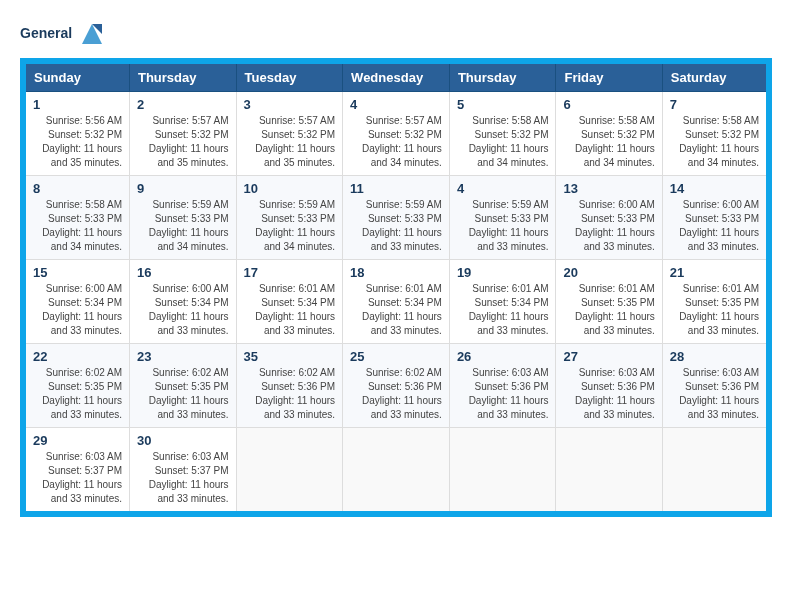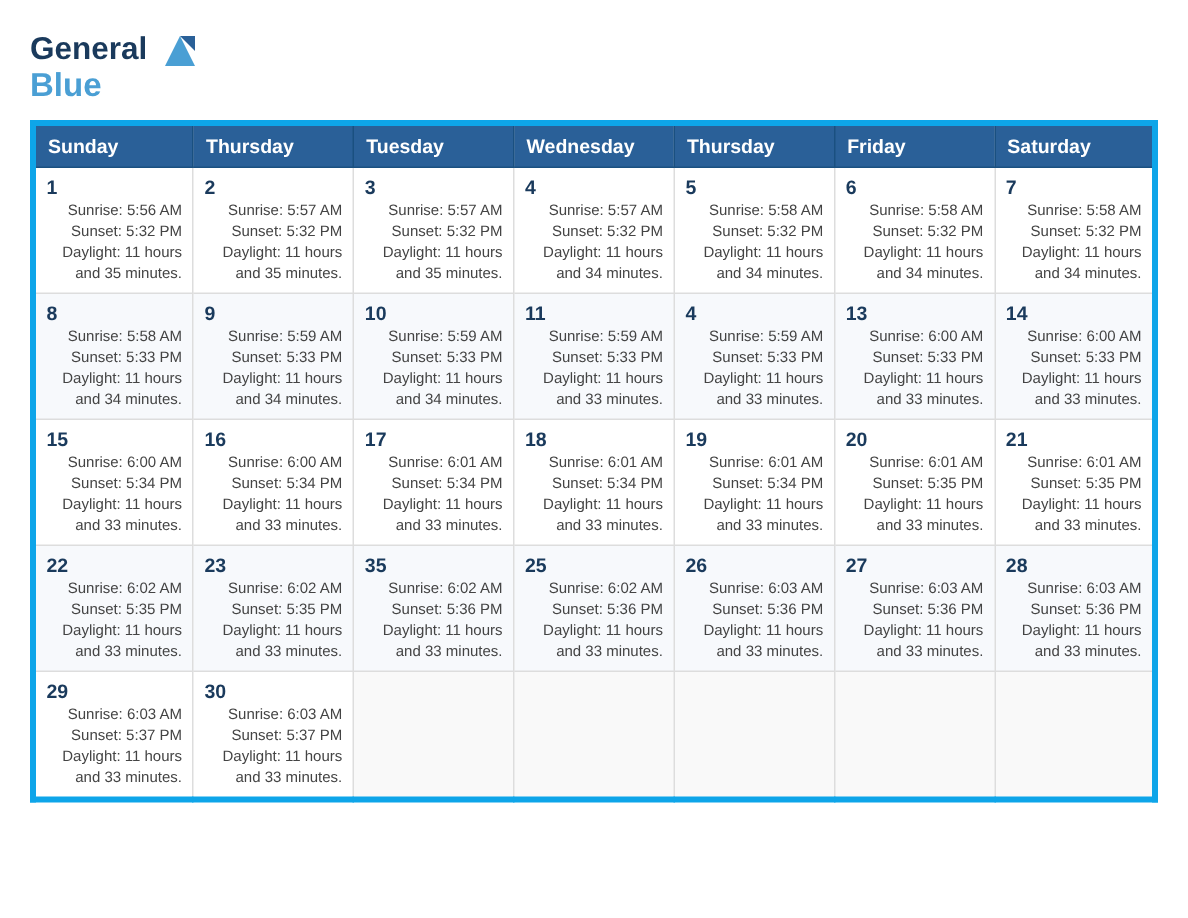--- a/index.html
+++ b/index.html
@@ -14,21 +14,21 @@
       display: flex;
       justify-content: space-between;
       align-items: flex-start;
       margin-bottom: 10px;
     }
     .logo {
       display: flex;
       align-items: center;
     }
     .logo-text {
-      font-size: 21px;
+      font-size: 14px;
       font-weight: bold;
       color: #1a3a5c;
       line-height: 1;
     }
     .logo-icon {
       width: 28px;
       height: 28px;
       margin-left: 2px;
     }
     .title-block {
@@ -39,21 +39,21 @@
       font-weight: bold;
       color: #1a3a5c;
     }
     .location {
       font-size: 14px;
       color: #555;
     }
     .calendar {
       width: 100%;
       border-collapse: collapse;
-      border: 4px solid #0ea5e9;
+      border: 6px solid #0ea5e9;
     }
     .calendar th {
       background-color: #2a6098;
       color: #fff;
       text-align: left;
       padding: 6px 8px;
       font-size: 13px;
       font-weight: bold;
       border: 1px solid #1a5080;
     }
@@ -93,23 +93,20 @@
 <div class="header">
   <div class="logo">
     <div>
       <div style="display:flex;align-items:center;">
         <span class="logo-text">General
           <svg class="logo-icon" viewBox="0 0 28 28" style="display:inline-block;vertical-align:middle;margin-left:2px;">
             <polygon points="4,24 14,4 24,24" fill="#4a9fd4"></polygon>
             <polygon points="14,4 24,4 24,14" fill="#2a6098"></polygon>
           </svg>
         </span>
-      </div>
-      <div style="display:flex;align-items:center;margin-top:-4px;">
-        <span style="font-size:22px;font-weight:bold;color:#4a9fd4;">Blue</span>
       </div>
     </div>
   </div>
   <div class="title-block">
     <div class="month-year"></div>
     <div class="location"></div>
   </div>
 </div>
 
 <table class="calendar">

